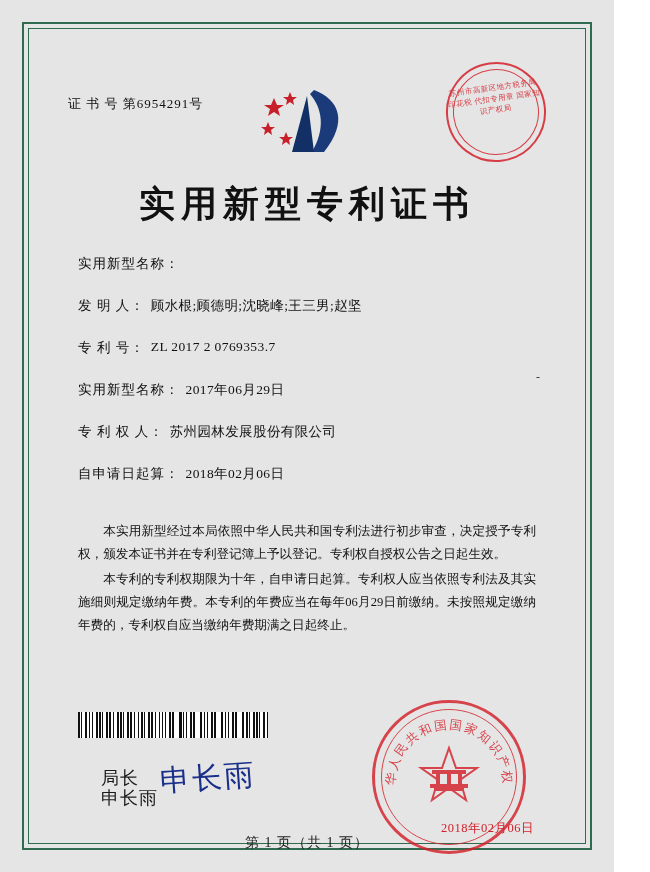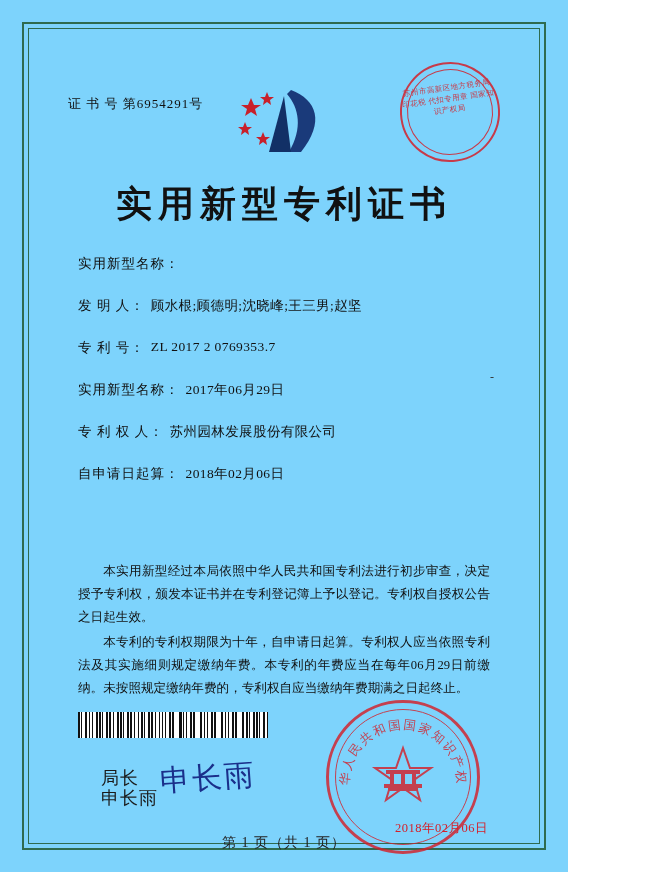--- a/index.html
+++ b/index.html
@@ -5,22 +5,22 @@
   html,body{margin:0;padding:0;}
   body{
     width:650px;height:872px;
     background:#ffffff;
     font-family:"Liberation Serif","DejaVu Serif",serif;
     color:#1a1a1a;
     overflow:hidden;
   }
   .page{
     position:relative;
-    width:568px;height:872px;
-    background:#7dd3fc;
+    width:614px;height:872px;
+    background:#e5e5e5;
   }
   
   .border-outer{
     position:absolute;
     left:22px;top:22px;right:22px;bottom:22px;
     border:2px solid #2f6b4f;
   }
   .border-inner{
     position:absolute;
     left:28px;top:28px;right:28px;bottom:28px;
@@ -103,21 +103,20 @@
     color:#111;
     letter-spacing:.4px;
   }
   .body-text{
     position:absolute;
     left:38px;right:38px;top:480px;
     font-size:12.6px;
     line-height:23px;
     text-align:justify;
     color:#111;
-    margin-top:40px;
   }
   .body-text p{margin:0 0 2px 0;text-indent:2em;}
   
   .barcode{
     position:absolute;
     left:38px;top:672px;
     width:190px;height:26px;
     background:repeating-linear-gradient(
       to right,
       #111 0px,#111 1.5px,

